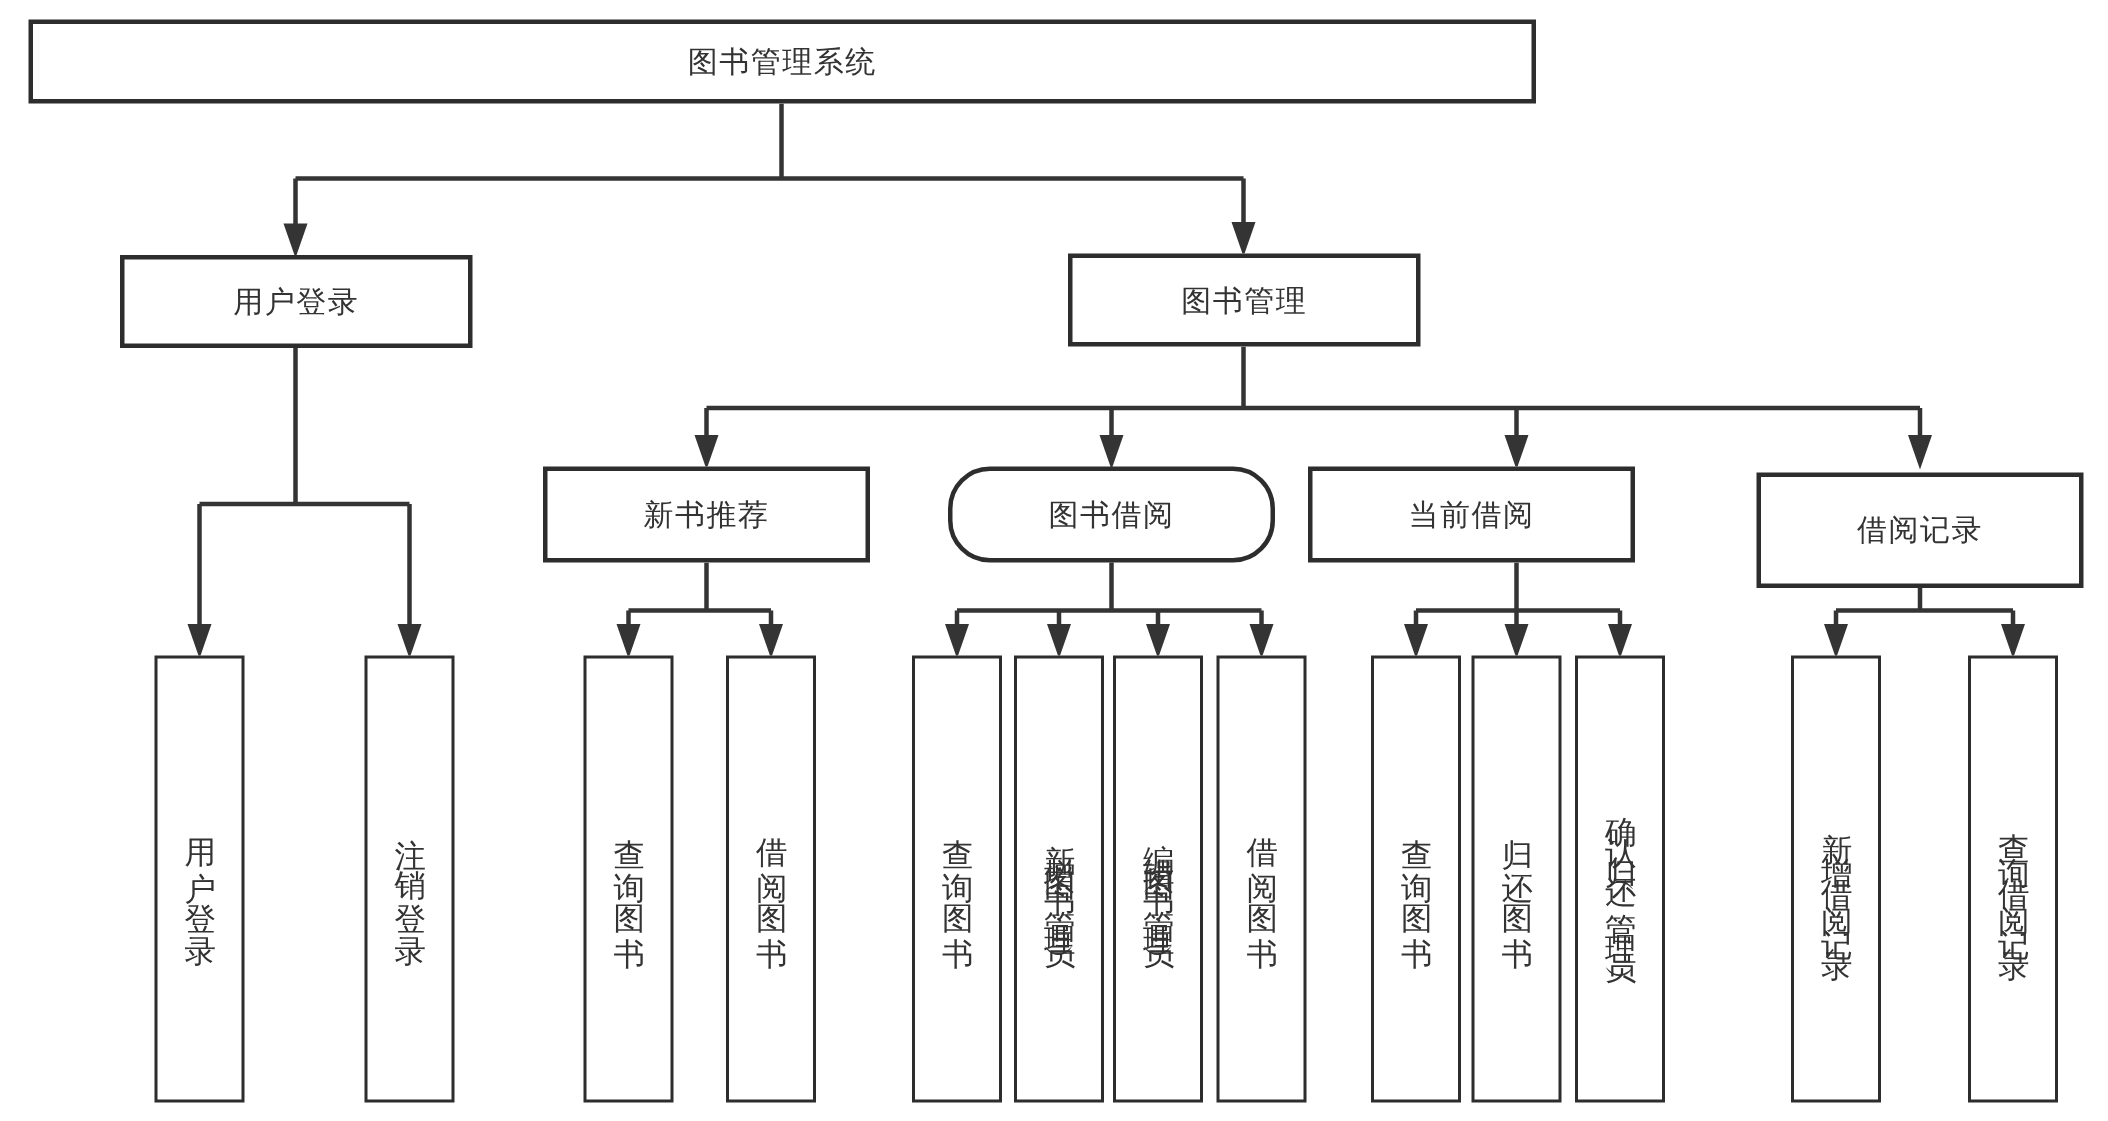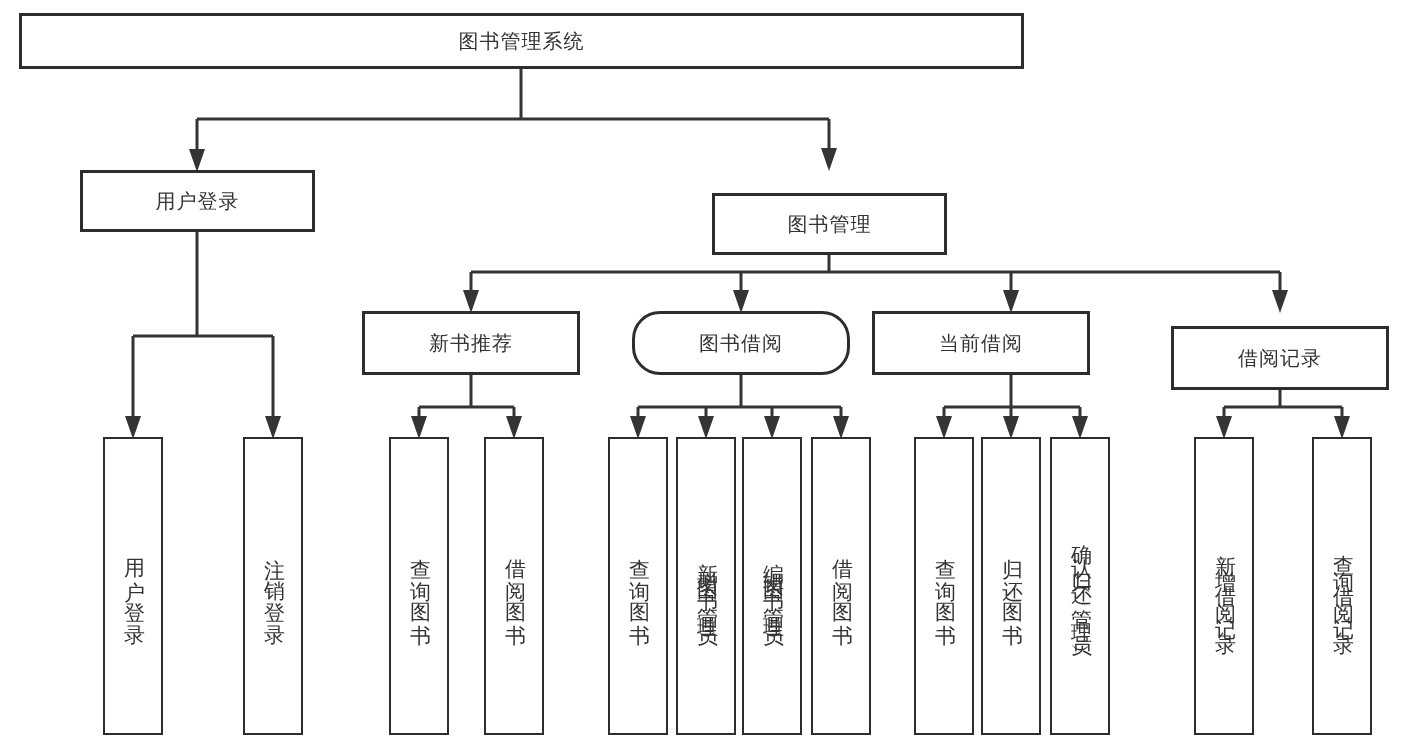--- a/index.html
+++ b/index.html
@@ -23,21 +23,20 @@
     position:absolute;
     background:#ffffff;
     border:3px solid #2d2d2d;
     display:flex;
     align-items:center;
     justify-content:center;
     color:#333333;
     font-size:20px;
     letter-spacing:1px;
     text-align:center;
-    font-family:Liberation Mono, monospace;
   }
   .tall {
     top:437px;
     width:60px;
     height:298px;
     border-width:2.5px;
   }
   .vtext {
     writing-mode:vertical-rl;
     text-orientation:mixed;
@@ -111,26 +110,26 @@
     <g>
       <path d="M1280 375 V407 M1224 407 H1342 M1224 407 V419 M1342 407 V419"></path>
       <polygon points="1224,439 1216,416 1232,416"></polygon>
       <polygon points="1342,439 1334,416 1350,416"></polygon>
     </g>
   </svg>
 
   <div class="node" style="left:19px; top:13px; width:1005px; height:56px;">图书管理系统</div>
 
   <div class="node" style="left:80px; top:170px; width:235px; height:62px;">用户登录</div>
-  <div class="node" style="left:712px; top:169px; width:235px; height:62px;margin-top:24px;">图书管理</div>
+  <div class="node" style="left:712px; top:169px; width:235px; height:62px;">图书管理</div>
 
   <div class="node" style="left:362px; top:311px; width:218px; height:64px;">新书推荐</div>
   <div class="node" style="left:632px; top:311px; width:218px; height:64px;border-radius:28px;">图书借阅</div>
   <div class="node" style="left:872px; top:311px; width:218px; height:64px;">当前借阅</div>
-  <div class="node" style="left:1171px; top:326px; width:218px; height:64px;">借阅记录</div>
+  <div class="node" style="left:1171px; top:315px; width:218px; height:77px;">借阅记录</div>
 
   <div class="node tall" style="left:103px;">
     <span class="vtext v4">用户登录</span>
   </div>
   <div class="node tall" style="left:243px;">
     <span class="vtext v4">注销登录</span>
   </div>
 
   <div class="node tall" style="left:389px;">
     <span class="vtext v4">查询图书</span>

